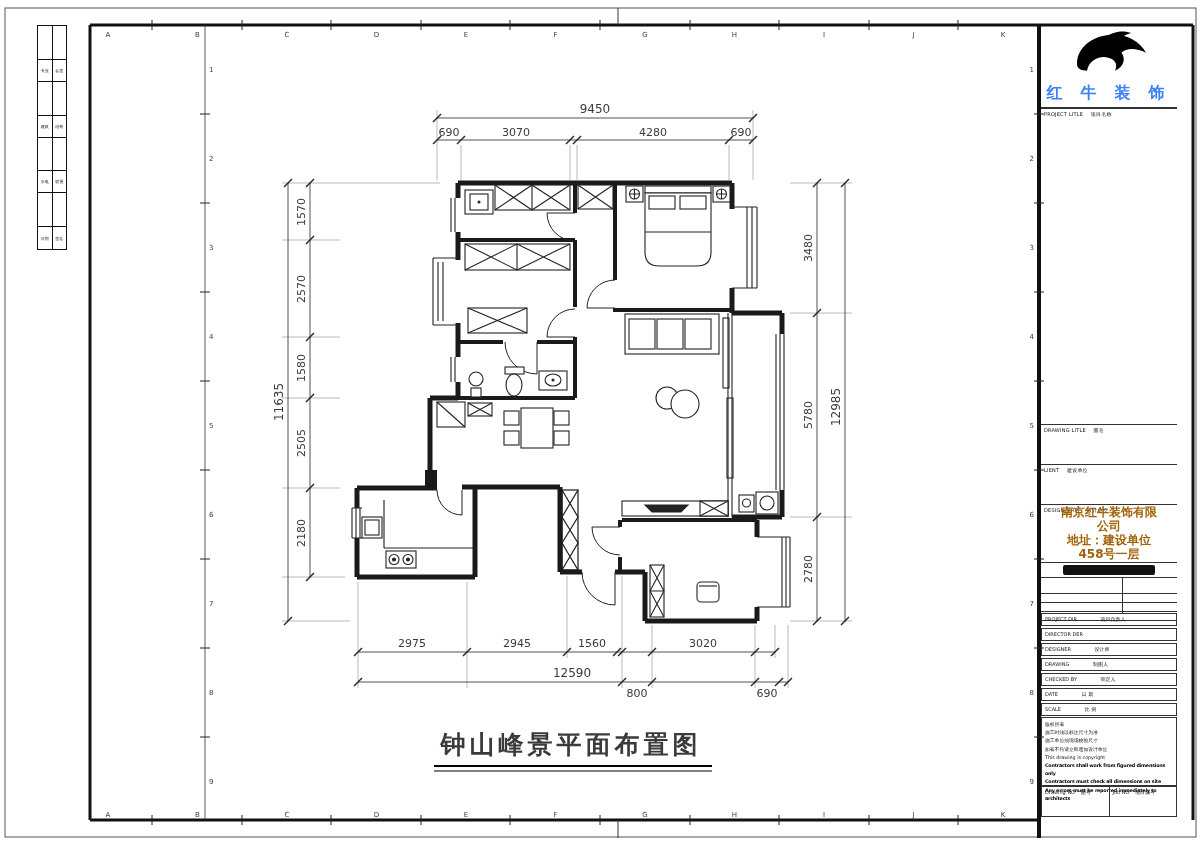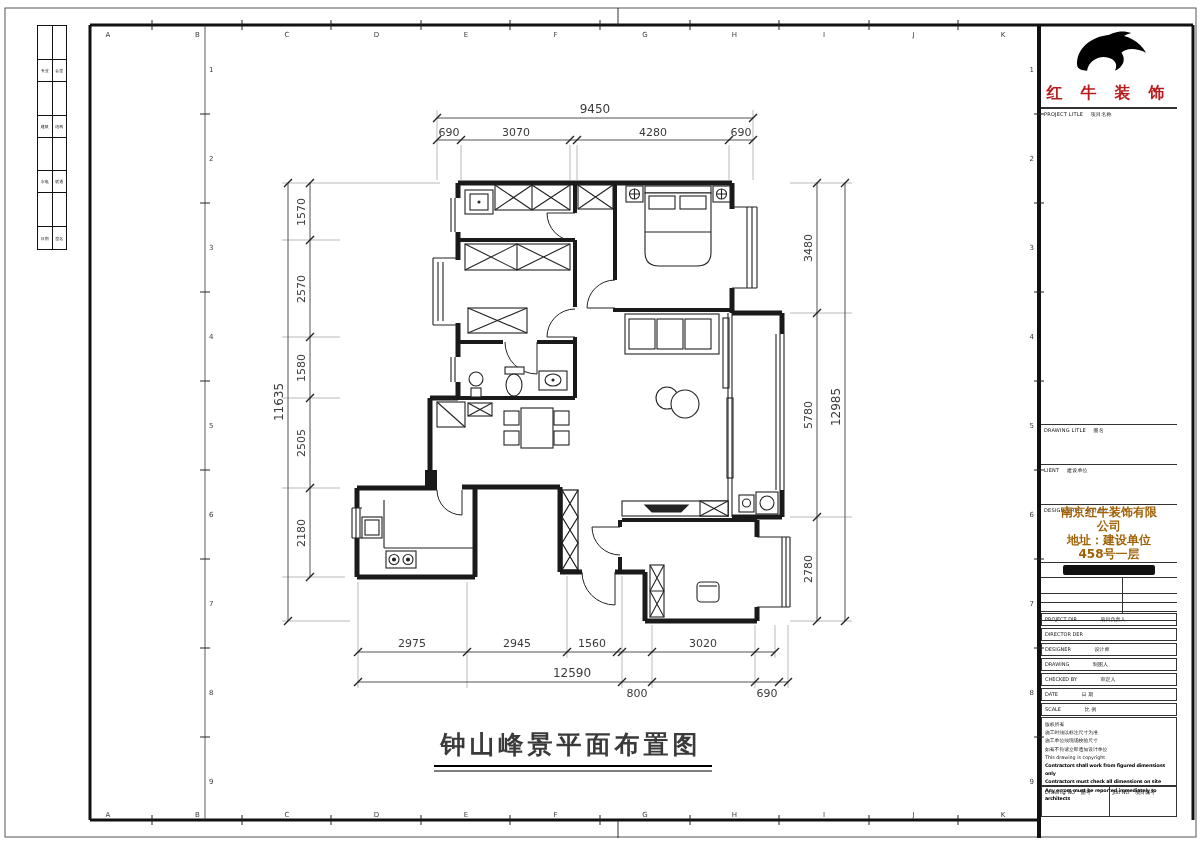--- a/index.html
+++ b/index.html
@@ -16,21 +16,21 @@
     font-size:4px;color:#222;overflow:hidden;}
   .ss-cell:last-child{border-right:none;}
   .ss-empty{height:34px;}
   .ss-text{height:22px;}
   
   .tb{position:absolute;left:1041px;top:25px;width:136px;height:813px;color:#222;}
   .tb-sec{position:absolute;left:0;width:136px;box-sizing:border-box;border-bottom:1px solid #333;}
   .tb-label{font-size:5px;letter-spacing:0.2px;padding:2px 0 0 3px;color:#111;}
   .tb-label .zh{margin-left:6px;}
   .brand-row{position:absolute;left:0;top:58px;width:147px;text-align:center;font-family:"DejaVu Serif",serif;
-    font-weight:bold;font-size:16px;letter-spacing:18px;margin-right:-18px;white-space:nowrap;color:#b91c1c;}
+    font-weight:bold;font-size:16px;letter-spacing:18px;margin-right:-18px;white-space:nowrap;color:#3b82f6;}
   .firm-lines{position:absolute;left:0;top:0;width:136px;text-align:center;font-weight:bold;
     font-size:12px;line-height:14px;color:#a16207;}
   .redact{position:absolute;left:22px;top:2px;width:92px;height:10px;background:#111;border-radius:2px;}
   .mini-row{position:absolute;left:0;width:136px;height:8px;border-bottom:1px solid #333;box-sizing:border-box;}
   .mini-split{position:absolute;left:81px;top:0;width:1px;height:35px;background:#333;}
   .staff-row{position:absolute;left:0;width:136px;height:13px;border:1px solid #333;box-sizing:border-box;
     font-size:5px;padding:2px 0 0 3px;}
   .staff-row .zh{margin-left:22px;}
   .notes{position:absolute;left:0;top:692px;width:136px;height:69px;border:1px solid #333;box-sizing:border-box;
     padding:3px 0 0 3px;font-size:4.8px;line-height:8.2px;color:#111;}

